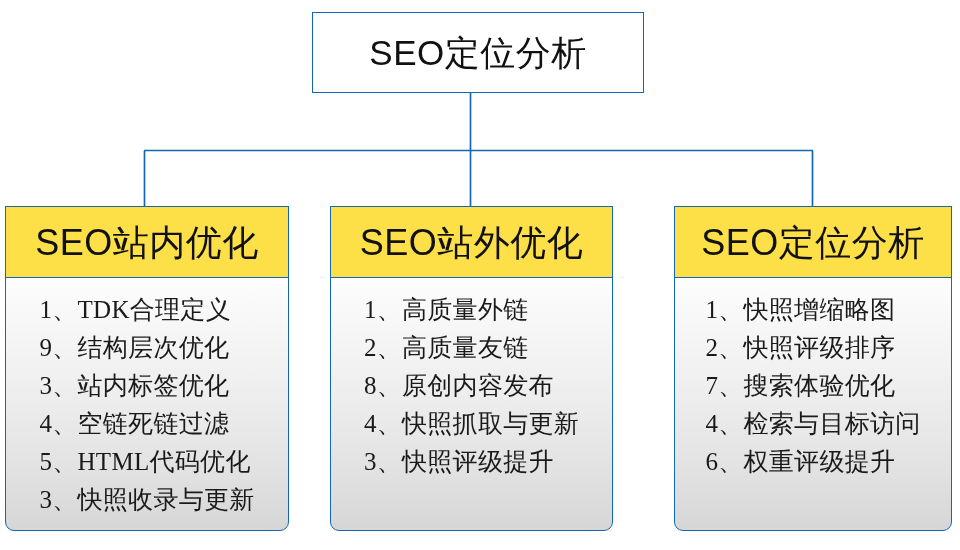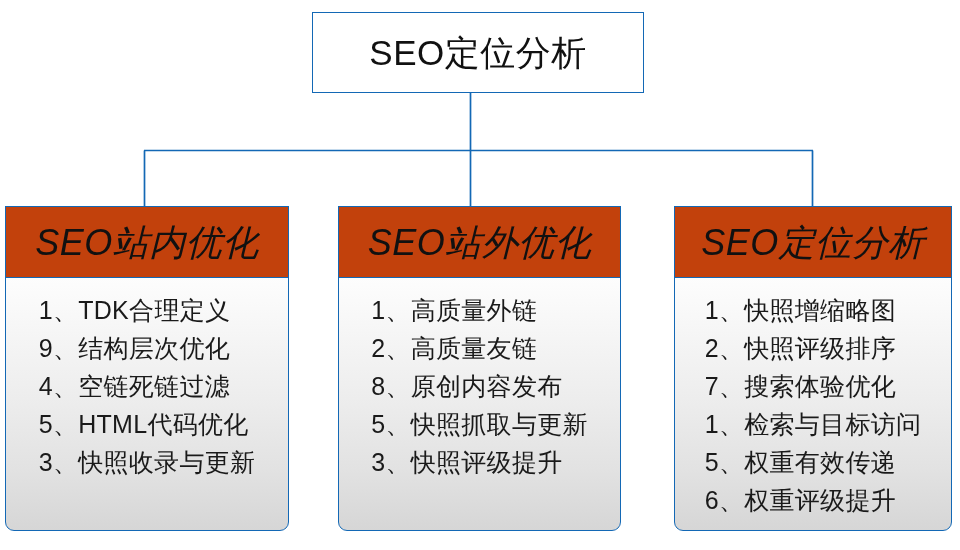--- a/index.html
+++ b/index.html
@@ -53,32 +53,31 @@
     color: #111111;
     white-space: nowrap;
   }
 
   
   .branch {
     position: absolute;
     top: 206px;
   }
   .branch-1 { left: 5px;   width: 284px; }
-  .branch-2 { left: 338px; width: 283px; }
+  .branch-2 { left: 330px; width: 283px; }
   .branch-3 { left: 674px; width: 278px; }
 
   .branch-header {
     box-sizing: border-box;
     height: 73px;
     border: 1.6px solid #1368b5;
-    background: #c2410c;
+    background: #fde047;
     display: flex;
     align-items: center;
     justify-content: center;
-    font-style: italic;
   }
   .branch-header-title {
     font-size: 36px;
     line-height: 1;
     letter-spacing: 0.5px;
     color: #111111;
     white-space: nowrap;
   }
 
   .branch-list {
@@ -91,20 +90,21 @@
                 #fdfdfd 0%,
                 #f7f7f7 18%,
                 #ededed 48%,
                 #e2e2e2 76%,
                 #d6d6d6 100%);
     padding: 14px 0 0 0;
     display: flex;
     flex-direction: column;
     align-items: center;
     overflow: hidden;
+    font-family: Liberation Serif, serif;
   }
   .branch-list-inner {
     display: flex;
     flex-direction: column;
     gap: 2px;
   }
   .list-item {
     font-size: 25px;
     line-height: 36px;
     color: #1a1a1a;
@@ -135,51 +135,51 @@
   </div>
 
   <div class="branch branch-1">
     <div class="branch-header">
       <span class="branch-header-title">SEO站内优化</span>
     </div>
     <div class="branch-list">
       <div class="branch-list-inner">
         <div class="list-item">1、TDK合理定义</div>
         <div class="list-item">9、结构层次优化</div>
+        <div class="list-item">3、站内标签优化</div>
         <div class="list-item">4、空链死链过滤</div>
         <div class="list-item">5、HTML代码优化</div>
         <div class="list-item">3、快照收录与更新</div>
       </div>
     </div>
   </div>
 
   <div class="branch branch-2">
     <div class="branch-header">
       <span class="branch-header-title">SEO站外优化</span>
     </div>
     <div class="branch-list">
       <div class="branch-list-inner">
         <div class="list-item">1、高质量外链</div>
         <div class="list-item">2、高质量友链</div>
         <div class="list-item">8、原创内容发布</div>
-        <div class="list-item">5、快照抓取与更新</div>
+        <div class="list-item">4、快照抓取与更新</div>
         <div class="list-item">3、快照评级提升</div>
       </div>
     </div>
   </div>
 
   <div class="branch branch-3">
     <div class="branch-header">
       <span class="branch-header-title">SEO定位分析</span>
     </div>
     <div class="branch-list">
       <div class="branch-list-inner">
         <div class="list-item">1、快照增缩略图</div>
         <div class="list-item">2、快照评级排序</div>
         <div class="list-item">7、搜索体验优化</div>
-        <div class="list-item">1、检索与目标访问</div>
-        <div class="list-item">5、权重有效传递</div>
+        <div class="list-item">4、检索与目标访问</div>
         <div class="list-item">6、权重评级提升</div>
       </div>
     </div>
   </div>
 
 </div>
 
 </body></html>

